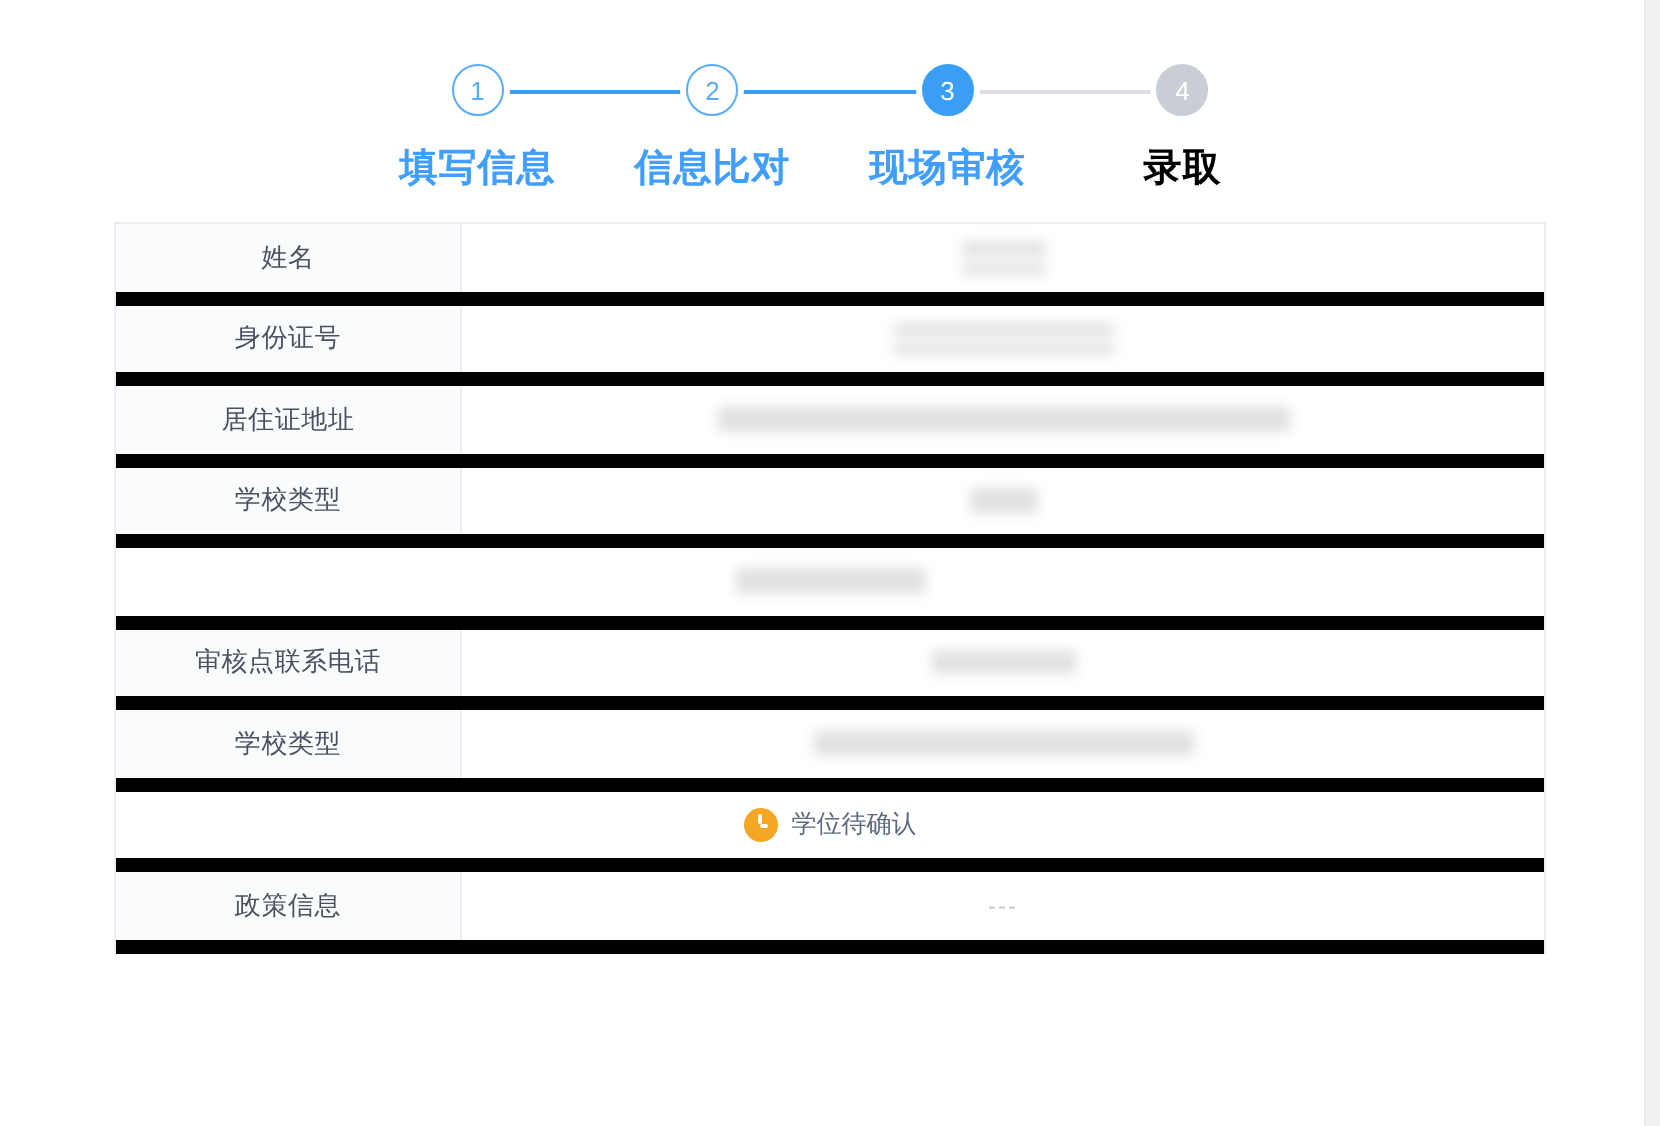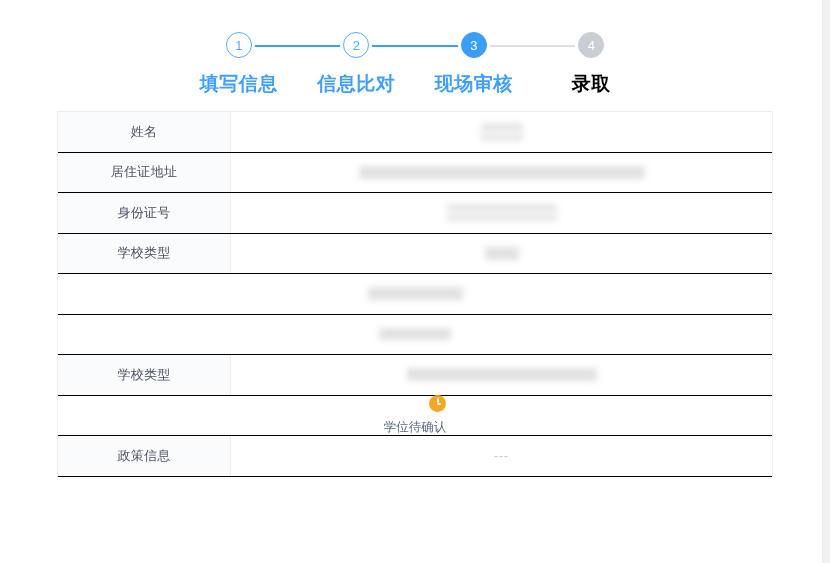--- a/index.html
+++ b/index.html
@@ -99,21 +99,21 @@
     position: absolute;
     left: 57px; top: 111px;
     width: 716px;
     border: 1px solid #ebeef2;
     border-bottom: none;
     background: #ffffff;
   }
   .info-row {
     display: flex;
     height: 40.5px;
-    border-bottom: 1px solid #000000;
+    border-bottom: 7px solid #000000;
   }
   .cell-label {
     width: 173px;
     flex: 0 0 173px;
     background: #fafbfc;
     border-right: 1px solid #ebeef2;
     display: flex;
     align-items: center;
     justify-content: center;
     font-size: 13px;
@@ -165,23 +165,22 @@
     display: block;
     background: #dcdcdc;
     filter: blur(3px);
     opacity: 0.85;
     border-radius: 1px;
   }
 
   
   .status-wrap {
     display: flex;
-    align-items: flex-end;
+    align-items: flex-start;
     gap: 7px;
-    flex-direction: column;
   }
   .clock-icon {
     width: 17px; height: 17px;
     border-radius: 50%;
     background: #f5a623;
     position: relative;
     flex: 0 0 17px;
   }
   .clock-icon::before,
   .clock-icon::after {
@@ -258,51 +257,52 @@
       <div class="cell-label">姓名</div>
       <div class="cell-value">
         <span class="redacted r-2line">
           <span style="width:42px;height:9px;"></span>
           <span style="width:42px;height:7px;"></span>
         </span>
       </div>
     </div>
 
     <div class="info-row">
-      <div class="cell-label">居住证地址</div>
-      <div class="cell-value">
-        <span class="redacted" style="width:286px;height:13px;"></span>
-      </div>
-    </div>
-
-    <div class="info-row">
       <div class="cell-label">身份证号</div>
       <div class="cell-value">
         <span class="redacted r-2line">
           <span style="width:110px;height:8px;"></span>
           <span style="width:110px;height:7px;"></span>
         </span>
       </div>
     </div>
 
     <div class="info-row">
+      <div class="cell-label">居住证地址</div>
+      <div class="cell-value">
+        <span class="redacted" style="width:286px;height:13px;"></span>
+      </div>
+    </div>
+
+    <div class="info-row">
       <div class="cell-label">学校类型</div>
       <div class="cell-value">
         <span class="redacted" style="width:34px;height:13px;"></span>
       </div>
     </div>
 
     <div class="info-row">
       <div class="cell-value">
         <span class="redacted" style="width:95px;height:13px;"></span>
       </div>
     </div>
 
 
     <div class="info-row">
+      <div class="cell-label">审核点联系电话</div>
       <div class="cell-value">
         <span class="redacted" style="width:72px;height:12px;"></span>
       </div>
     </div>
 
     <div class="info-row">
       <div class="cell-label">学校类型</div>
       <div class="cell-value">
         <span class="redacted" style="width:190px;height:13px;"></span>
       </div>

